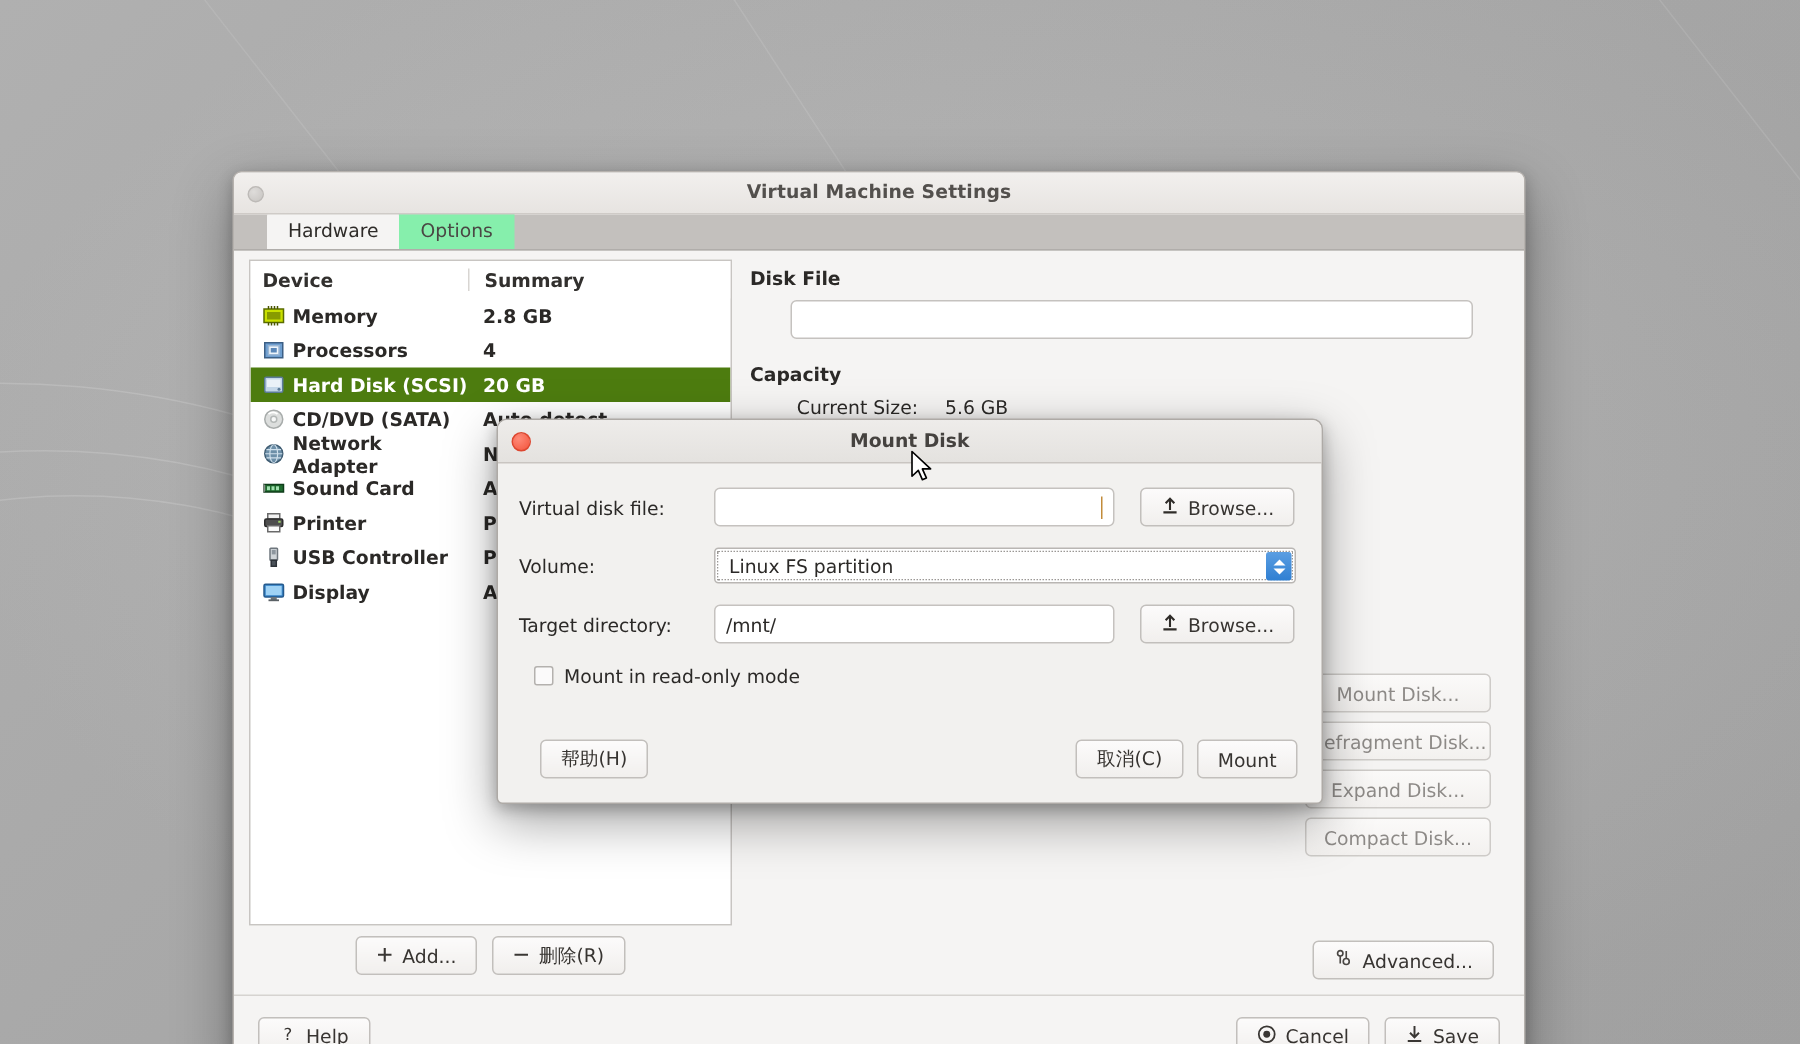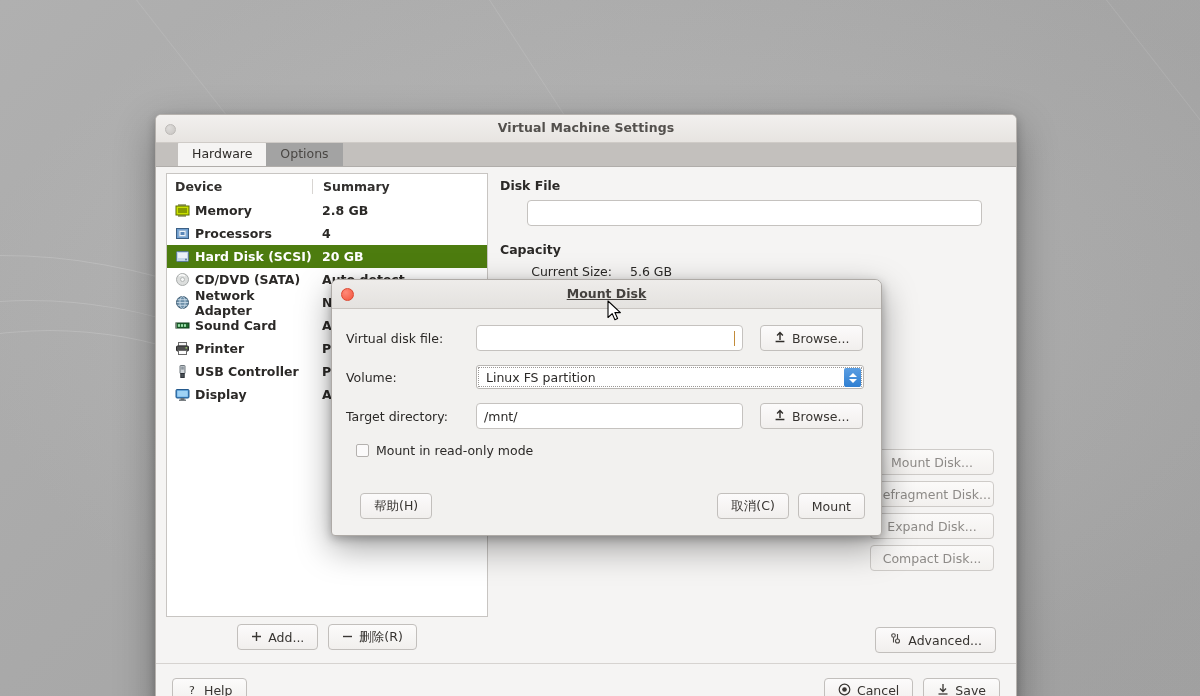--- a/index.html
+++ b/index.html
@@ -76,21 +76,21 @@
     background: #c3c0bd;
     display: flex;
     align-items: flex-end;
     padding-left: 22px;
     border-bottom: 1px solid #b0adaa;
   }
   .tab {
     height: 24px; line-height: 24px;
     padding: 0 14px;
     font-size: 12.5px; color: #4a4744;
-    background: #a3a3a3;
+    background: #86efac;
     cursor: default;
   }
   .tab.active {
     background: #f5f4f3;
     color: #2e2b28;
     border-radius: 2px 2px 0 0;
   }
 
   
   #winbody {
@@ -213,21 +213,21 @@
   }
   #modal .m-title {
     height: 29px;
     background: linear-gradient(to bottom, #eeecea 0%, #e4e2df 100%);
     border-bottom: 1px solid #c9c5c1;
     position: relative;
   }
   #modal .m-title .t {
     position: absolute; left: 0; right: 0; top: 6px;
     text-align: center;
-    font-size: 12.5px; font-weight: bold; color: #45423f; text-decoration: underline;
+    font-size: 12.5px; font-weight: bold; color: #45423f;
   }
   #modal .m-close {
     position: absolute; left: 9px; top: 8px;
     width: 13px; height: 13px; border-radius: 50%;
     background: radial-gradient(circle at 35% 32%, #ff8a78, #f2543c);
     border: 1px solid #dd4730;
     cursor: pointer;
   }
   #modal .m-body { padding: 16px 16px 0 14px; }
   .frow { display: flex; align-items: center; margin-bottom: 14px; }

